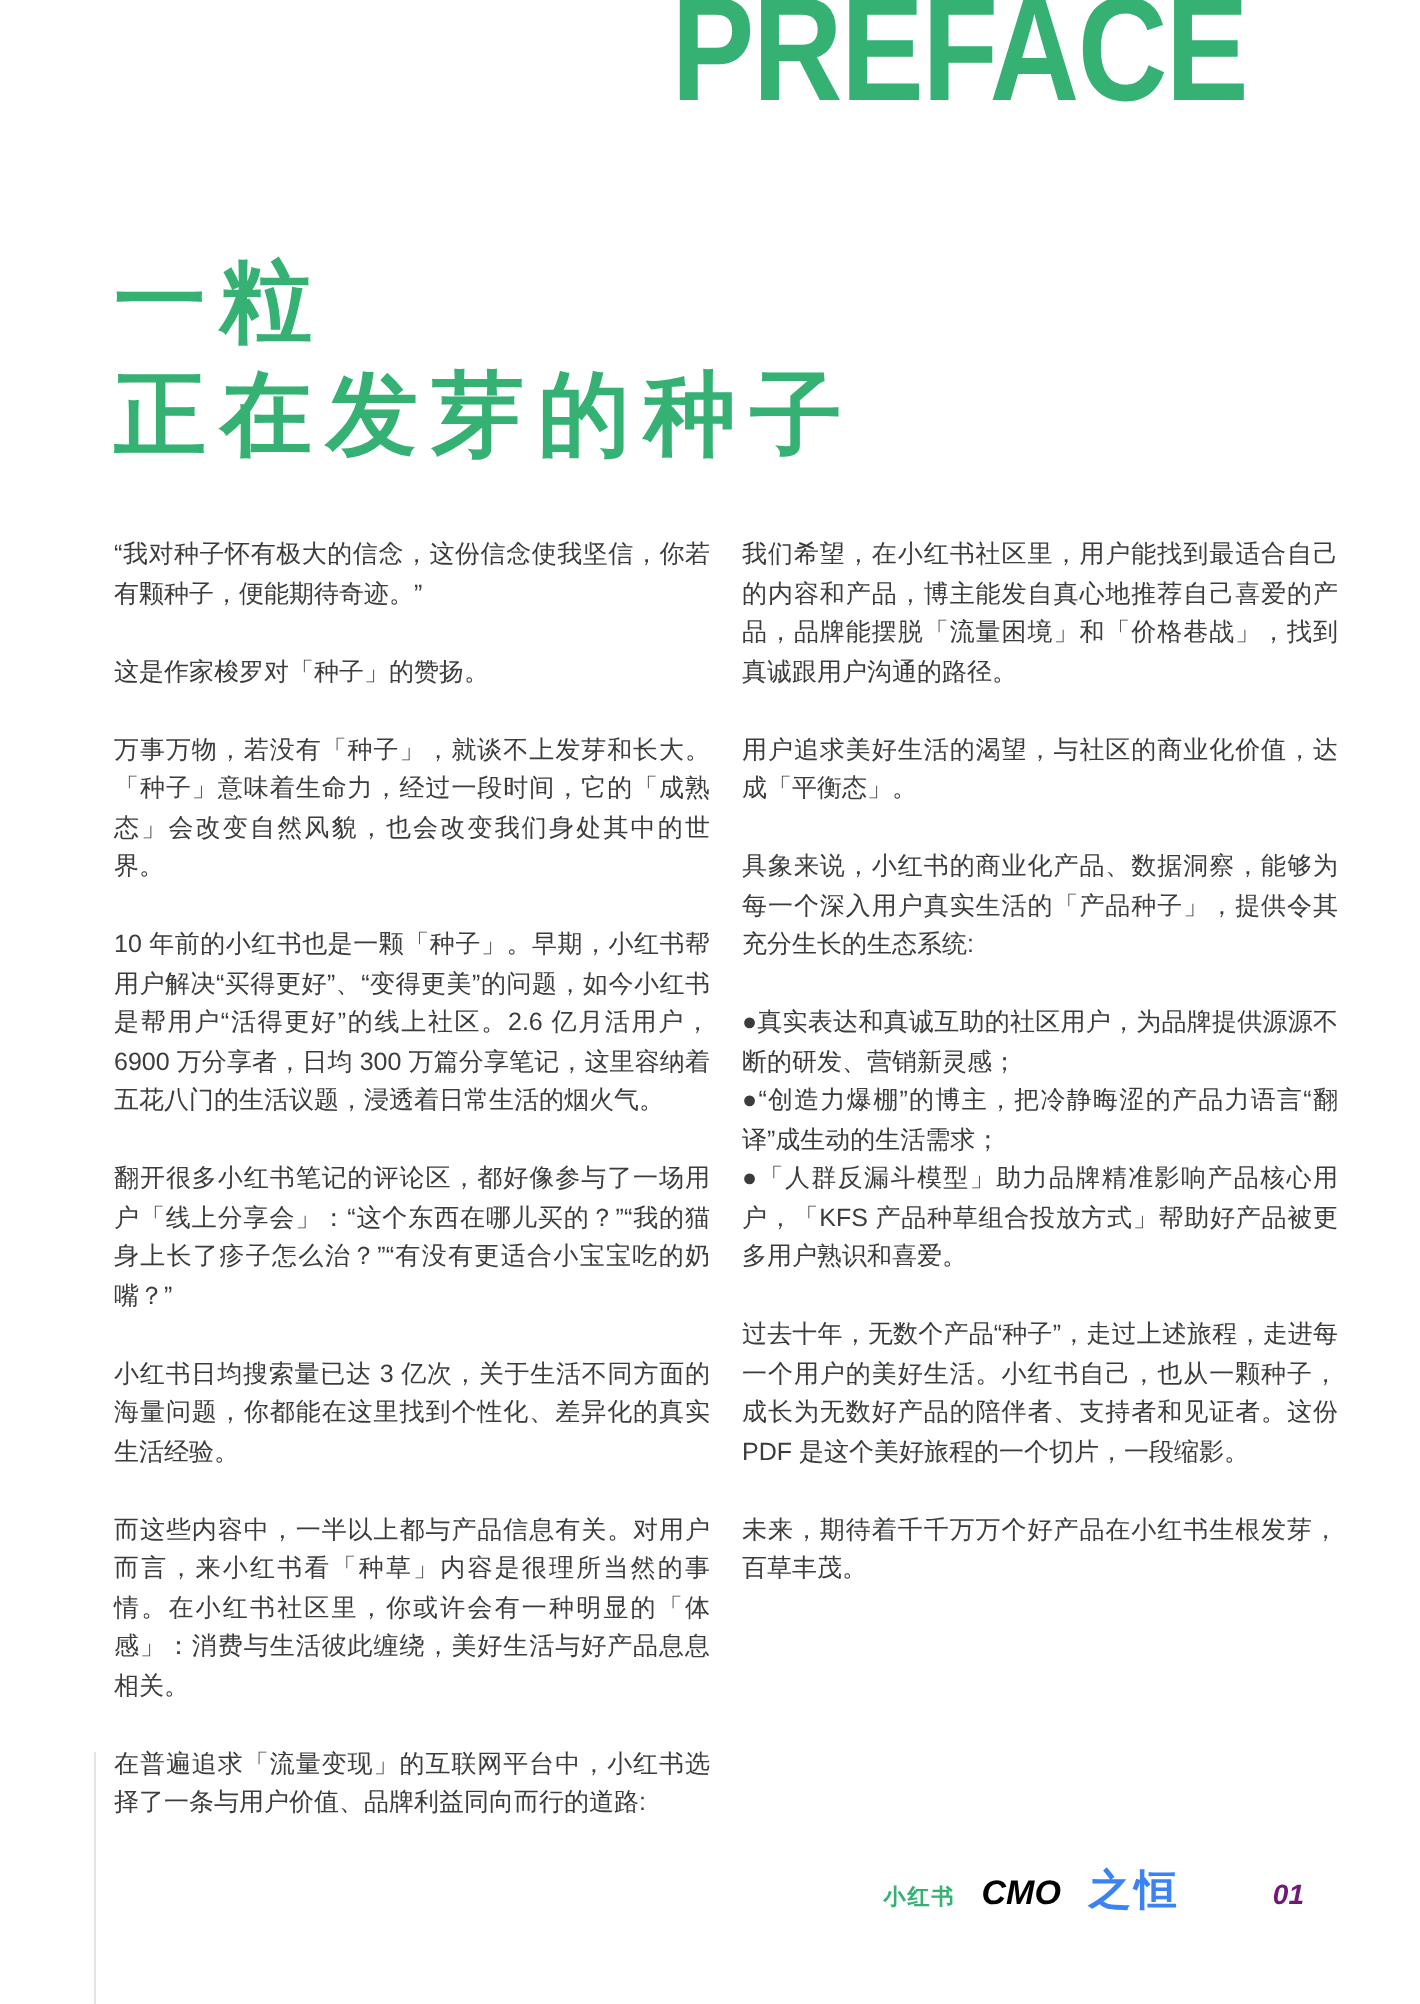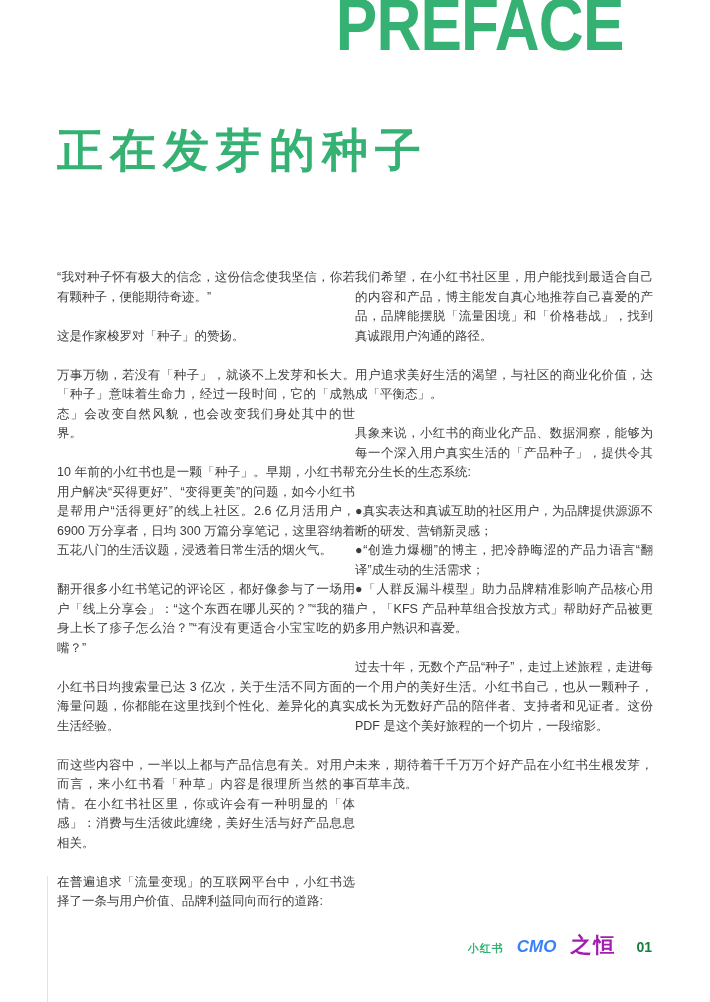--- a/index.html
+++ b/index.html
@@ -33,20 +33,22 @@
     line-height:57px;
     letter-spacing:7px;
     white-space:nowrap;
   }
   
   .columns{
     position:absolute;
     left:57px;top:268px;
     width:612px;
     display:flex;
+    gap:16px;
+    justify-content:flex-end;
   }
   .col{
     width:298px;
     font-size:12.5px;
     line-height:19.5px;
     color:#3c3c3c;
     text-align:justify;
   }
   .col p{margin:0 0 19.5px 0;}
   .bullets{margin:0 0 19.5px 0;}
@@ -54,39 +56,40 @@
   
   .footer{
     position:absolute;
     top:931px;right:20px;
     display:flex;
     align-items:baseline;
     white-space:nowrap;
     gap:12px;
   }
   .f-xhs{color:#35b273;font-size:11px;font-weight:700;letter-spacing:1px;}
-  .f-cmo{color:#3b82f6;font-size:17px;font-weight:700;font-style:italic;margin-left:1px;}
-  .f-zh{color:#a21caf;font-size:21px;font-weight:900;letter-spacing:2px;margin-left:2px;}
-  .f-page{color:#15803d;font-size:14px;font-weight:700;margin-left:8px;}
+  .f-cmo{color:#000000;font-size:17px;font-weight:700;font-style:italic;margin-left:1px;}
+  .f-zh{color:#3b82f6;font-size:21px;font-weight:900;letter-spacing:2px;margin-left:2px;}
+  .f-page{color:#701a75;font-size:14px;font-weight:700;margin-left:34px;font-style:italic;}
   
   .edge-line{
     position:absolute;
     left:47px;top:876px;
     width:1px;height:126px;
     background:#e3e3e3;
   }
 </style>
 </head>
 <body>
 
 <div class="page">
 
   <div class="preface">PREFACE</div>
 
   <div class="title">
+    <div>一粒</div>
     <div>正在发芽的种子</div>
   </div>
 
   <div class="columns">
 
     <div class="col">
       <p>“我对种子怀有极大的信念，这份信念使我坚信，你若有颗种子，便能期待奇迹。”</p>
       <p>这是作家梭罗对「种子」的赞扬。</p>
       <p>万事万物，若没有「种子」，就谈不上发芽和长大。「种子」意味着生命力，经过一段时间，它的「成熟态」会改变自然风貌，也会改变我们身处其中的世界。</p>
       <p>10 年前的小红书也是一颗「种子」。早期，小红书帮用户解决“买得更好”、“变得更美”的问题，如今小红书是帮用户“活得更好”的线上社区。2.6 亿月活用户，6900 万分享者，日均 300 万篇分享笔记，这里容纳着五花八门的生活议题，浸透着日常生活的烟火气。</p>

